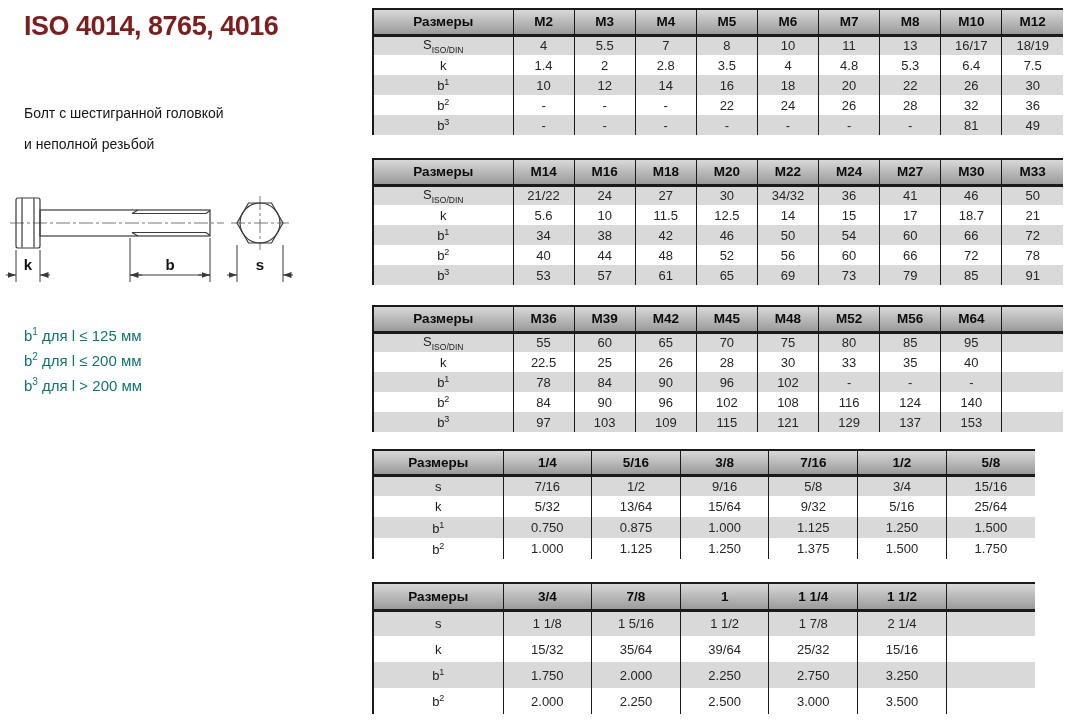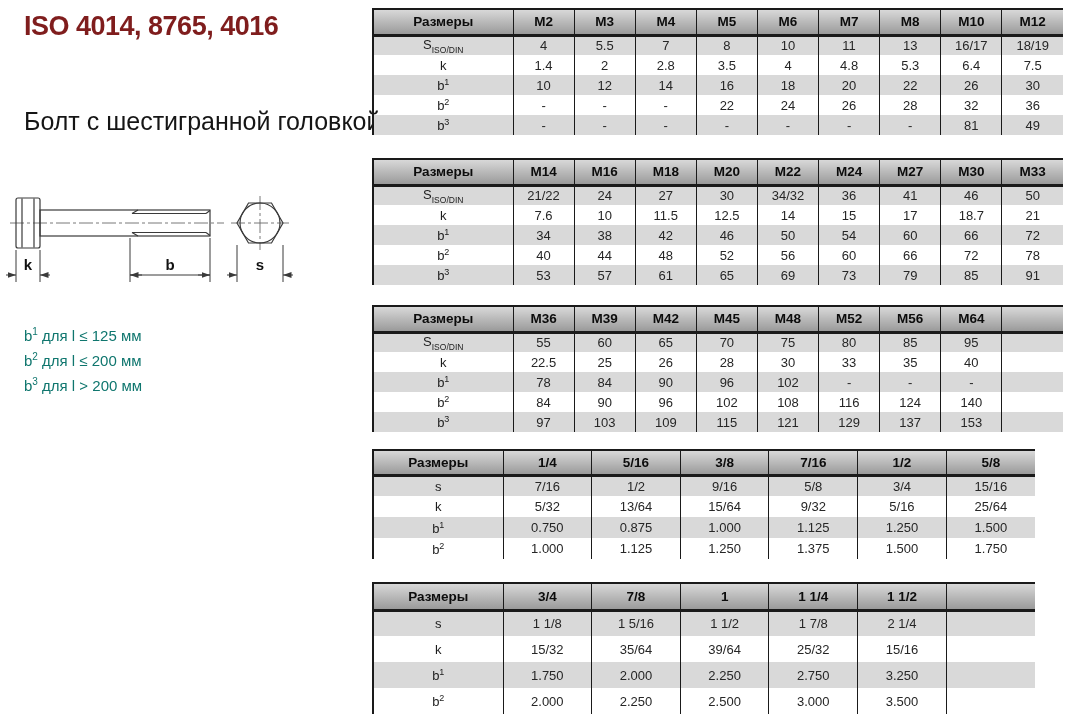--- a/index.html
+++ b/index.html
@@ -9,21 +9,21 @@
     --line:#1a1a1a;
   }
   *{box-sizing:border-box;}
   html,body{margin:0;padding:0;}
   body{
     width:1067px;height:720px;position:relative;background:#ffffff;
     font-family:"Liberation Sans",sans-serif;color:#111;overflow:hidden;
   }
   .titleblock{position:absolute;left:24px;top:8px;}
   .title-line{font-size:27px;font-weight:700;line-height:37px;letter-spacing:-0.5px;color:#7f1d1d;}
-  .subtitle{position:absolute;left:24px;top:106px;font-size:25px;line-height:31px;color:#151515;}
+  .subtitle{position:absolute;left:24px;top:98px;font-size:14px;line-height:31px;color:#151515;}
   .drawing{position:absolute;left:6px;top:186px;}
   .footnotes{position:absolute;left:24px;top:321px;font-size:15px;line-height:21px;color:#0f766e;}
   .fn sup{font-size:10px;}
 
   .tables-panel{position:absolute;left:372px;top:0;width:578px;}
   table.spec{
     border-collapse:collapse;table-layout:fixed;
     border-top:2px solid var(--line);
     border-left:2px solid var(--line);
     font-size:13px;
@@ -66,20 +66,21 @@
 </style>
 </head>
 <body>
 
 <div class="titleblock">
   <div class="title-line">ISO 4014, 8765, 4016</div>
 </div>
 
 <div class="subtitle">
   <div>Болт с шестигранной головкой</div>
+  <div>и неполной резьбой</div>
 </div>
 
 <svg class="drawing" width="335" height="130" viewBox="0 0 335 130">
   <defs>
     <marker id="arr" markerWidth="9" markerHeight="7" refX="8.5" refY="3" orient="auto">
       <path d="M0,0 L8.5,3 L0,6 Z" fill="#3a3a3a"></path>
     </marker>
   </defs>
 
   <g stroke="#6a6a6a" stroke-width="0.9" stroke-dasharray="14 3 3 3">
@@ -269,21 +270,21 @@
           <td>27</td>
           <td>30</td>
           <td>34/32</td>
           <td>36</td>
           <td>41</td>
           <td>46</td>
           <td>50</td>
         </tr>
         <tr>
           <td class="rlabel"><span>k</span></td>
-          <td>7.6</td>
+          <td>5.6</td>
           <td>10</td>
           <td>11.5</td>
           <td>12.5</td>
           <td>14</td>
           <td>15</td>
           <td>17</td>
           <td>18.7</td>
           <td>21</td>
         </tr>
         <tr class="odd">

